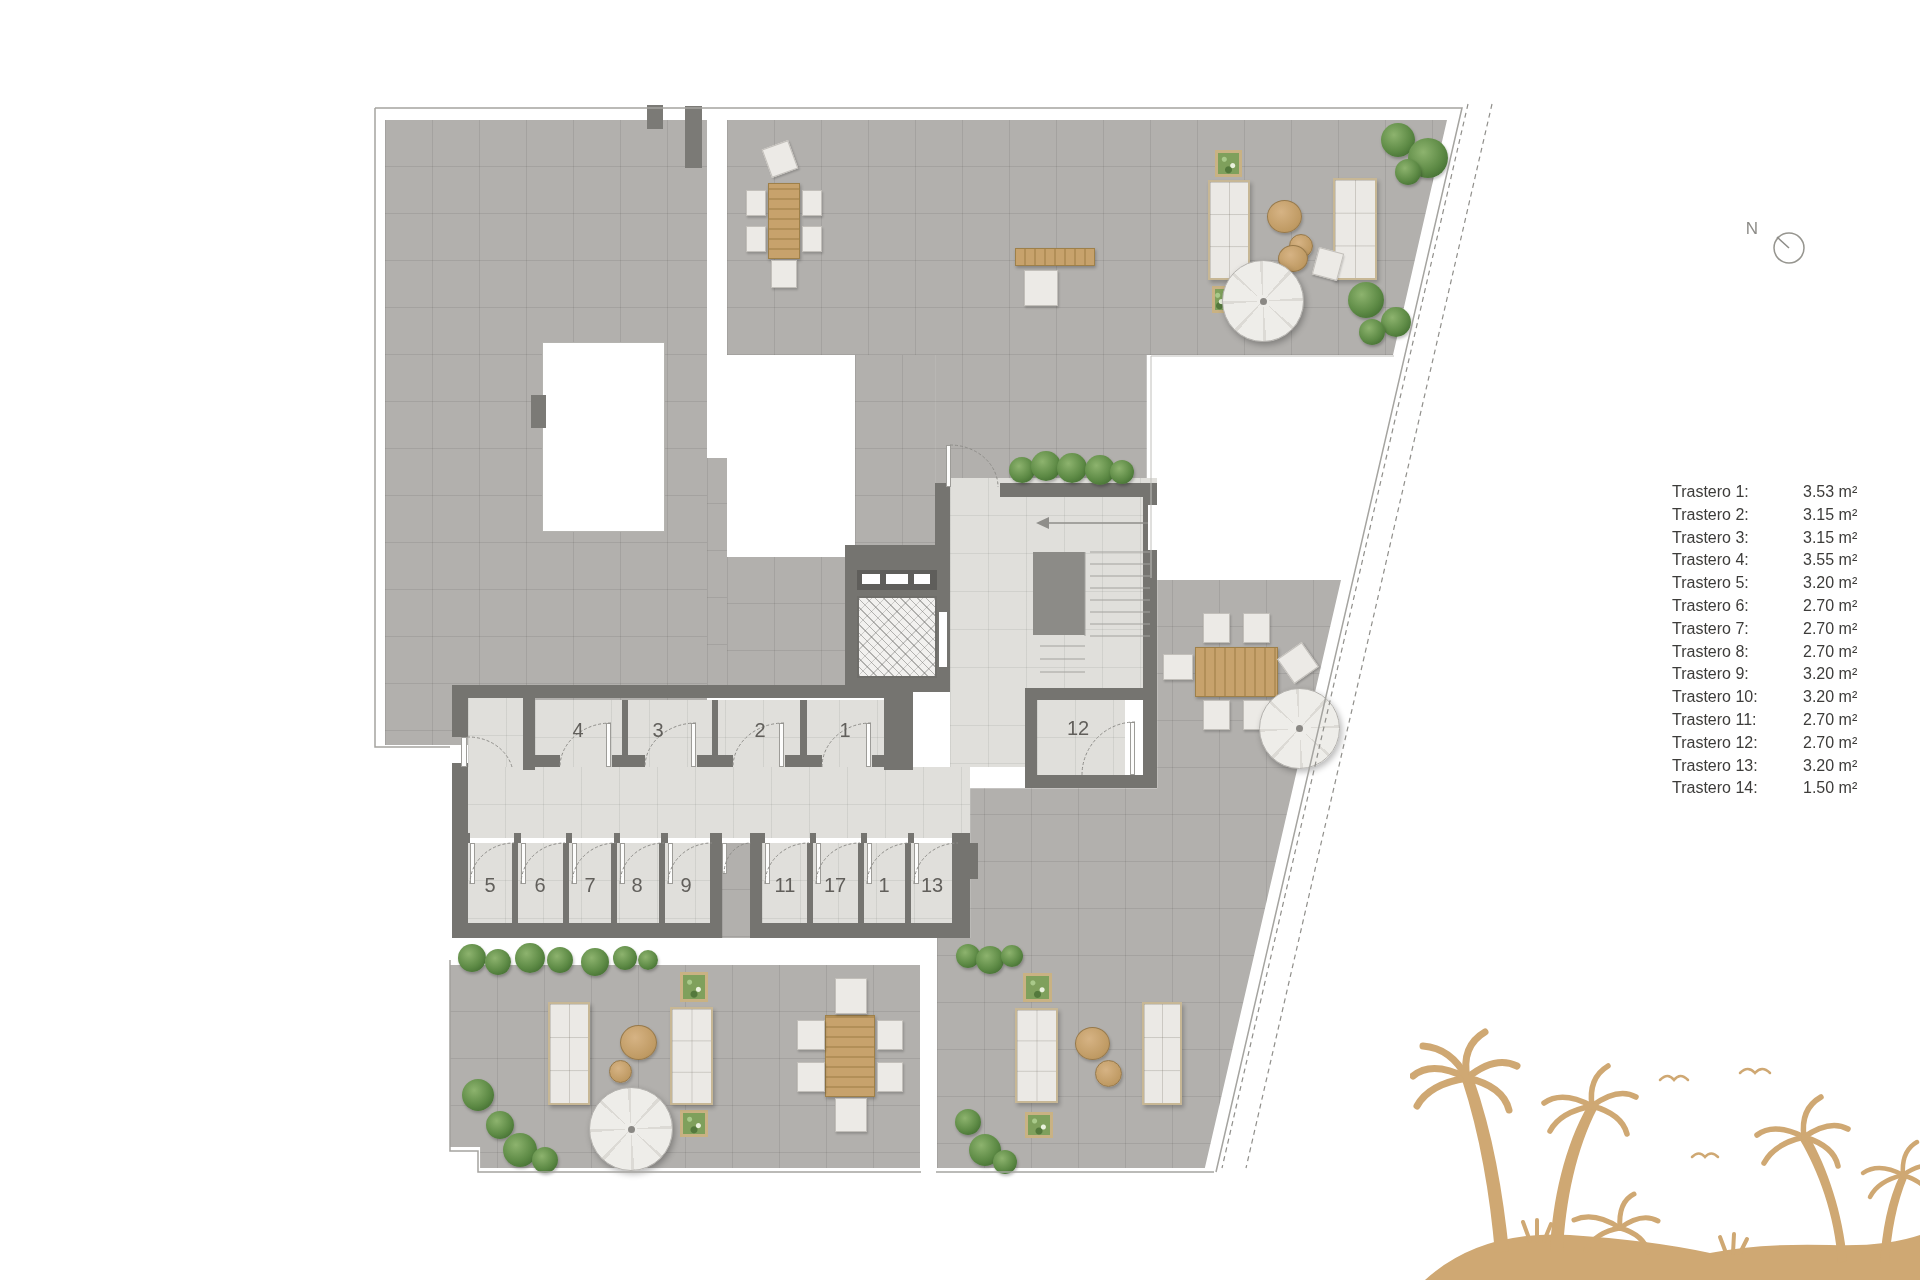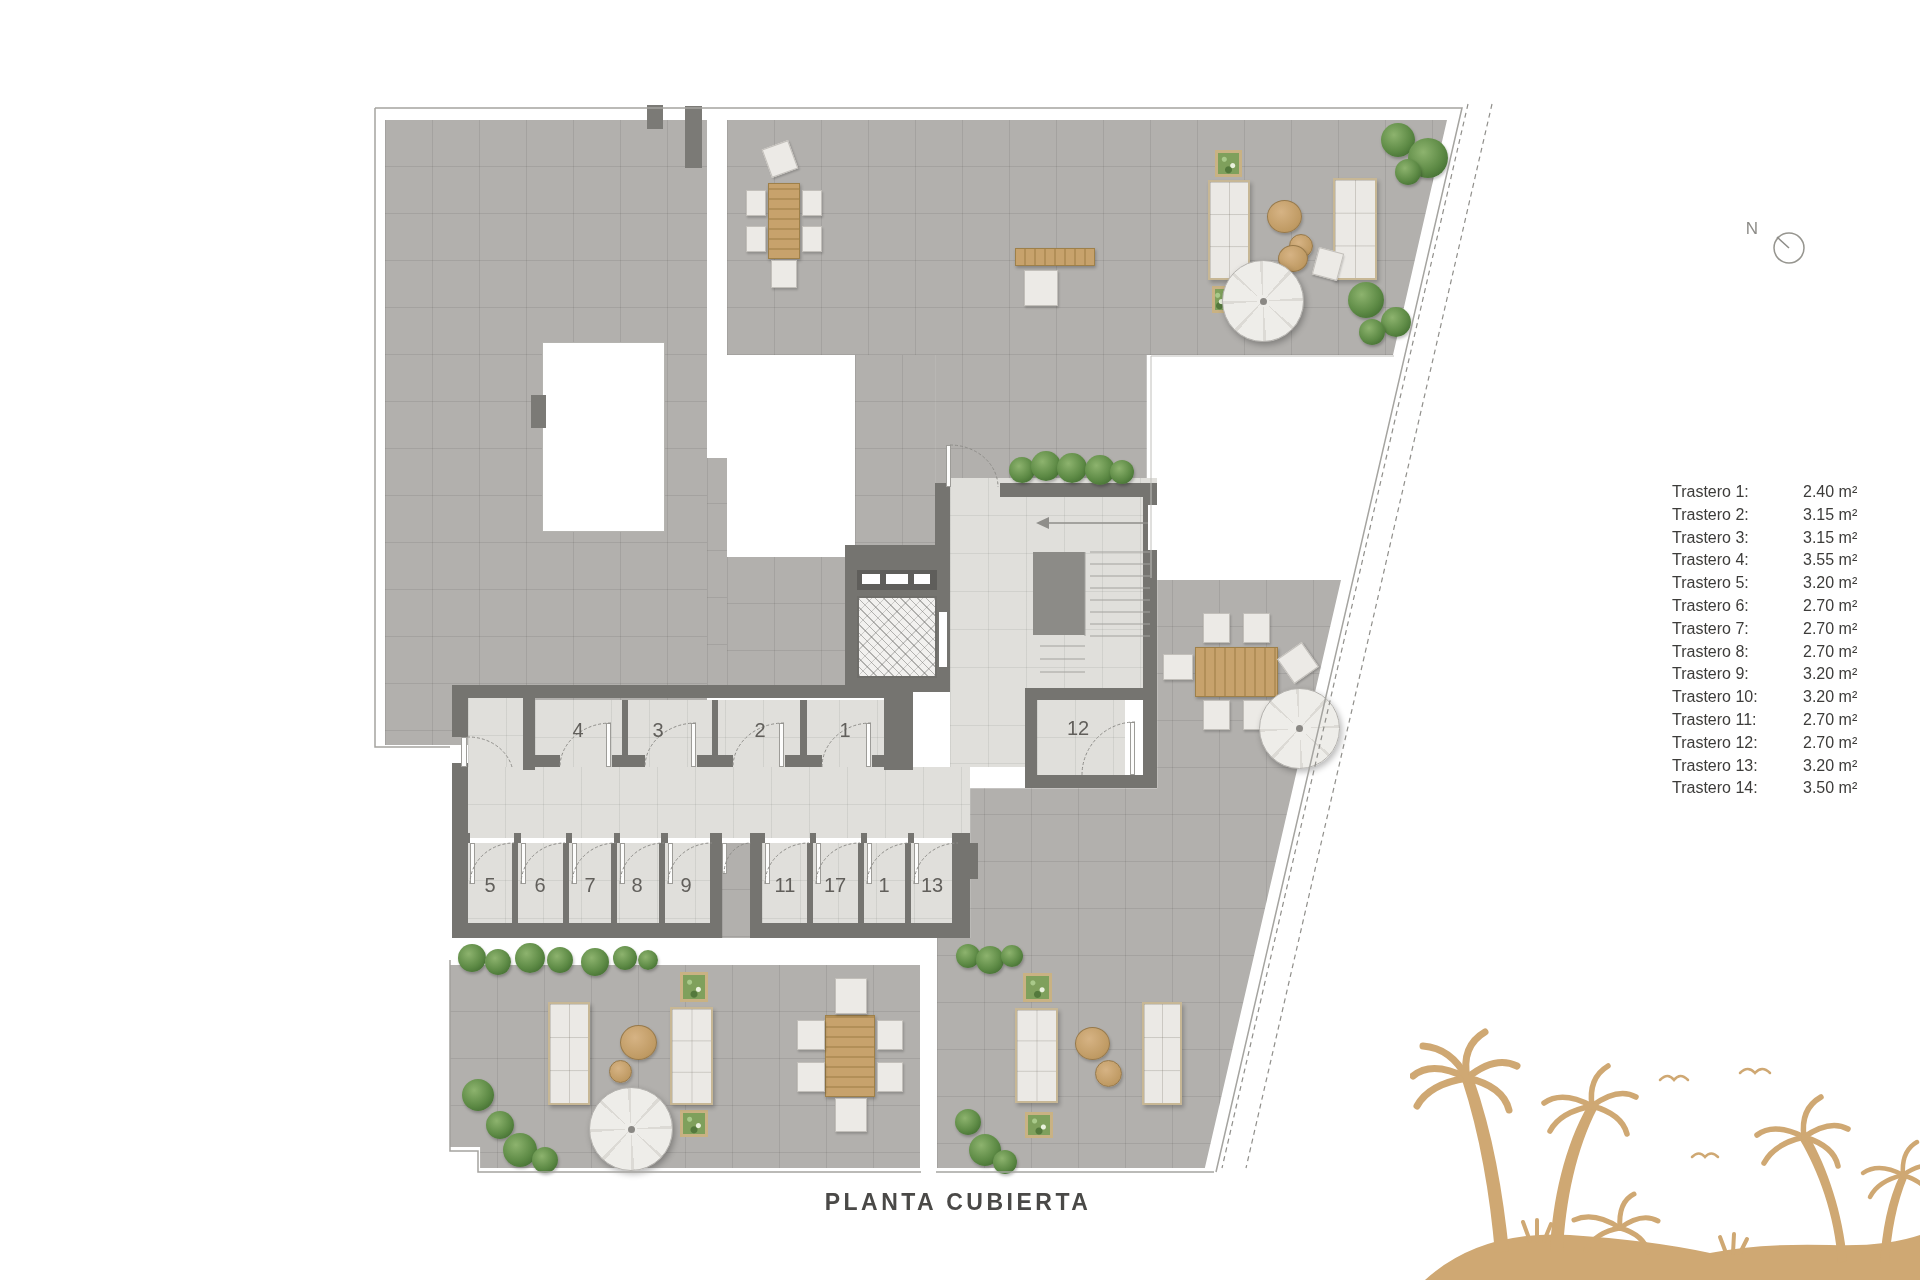--- a/index.html
+++ b/index.html
@@ -353,29 +353,28 @@
       <span class="roomnum" style="left: 637px; top: 885px;">8</span>
       <span class="roomnum" style="left: 686px; top: 885px;">9</span>
       <span class="roomnum" style="left: 785px; top: 885px;">11</span>
       <span class="roomnum" style="left: 835px; top: 885px;">17</span>
       <span class="roomnum" style="left: 884px; top: 885px;">1</span>
       <span class="roomnum" style="left: 932px; top: 885px;">13</span>
       <span class="roomnum" style="left: 1078px; top: 728px;">12</span>
     </div>
 
   <div id="legend">
-      <div><span class="lgl">Trastero 1:</span><span>2.40 m²</span></div>
+      <div><span class="lgl">Trastero 1:</span><span>3.53 m²</span></div>
       <div><span class="lgl">Trastero 2:</span><span>3.15 m²</span></div>
       <div><span class="lgl">Trastero 3:</span><span>3.15 m²</span></div>
       <div><span class="lgl">Trastero 4:</span><span>3.55 m²</span></div>
       <div><span class="lgl">Trastero 5:</span><span>3.20 m²</span></div>
       <div><span class="lgl">Trastero 6:</span><span>2.70 m²</span></div>
       <div><span class="lgl">Trastero 7:</span><span>2.70 m²</span></div>
       <div><span class="lgl">Trastero 8:</span><span>2.70 m²</span></div>
       <div><span class="lgl">Trastero 9:</span><span>3.20 m²</span></div>
       <div><span class="lgl">Trastero 10:</span><span>3.20 m²</span></div>
       <div><span class="lgl">Trastero 11:</span><span>2.70 m²</span></div>
       <div><span class="lgl">Trastero 12:</span><span>2.70 m²</span></div>
       <div><span class="lgl">Trastero 13:</span><span>3.20 m²</span></div>
-      <div><span class="lgl">Trastero 14:</span><span>3.50 m²</span></div>
-    </div>
-  <div id="title">PLANTA CUBIERTA</div>
+      <div><span class="lgl">Trastero 14:</span><span>1.50 m²</span></div>
+    </div>
 </div>
 
 </body></html>

